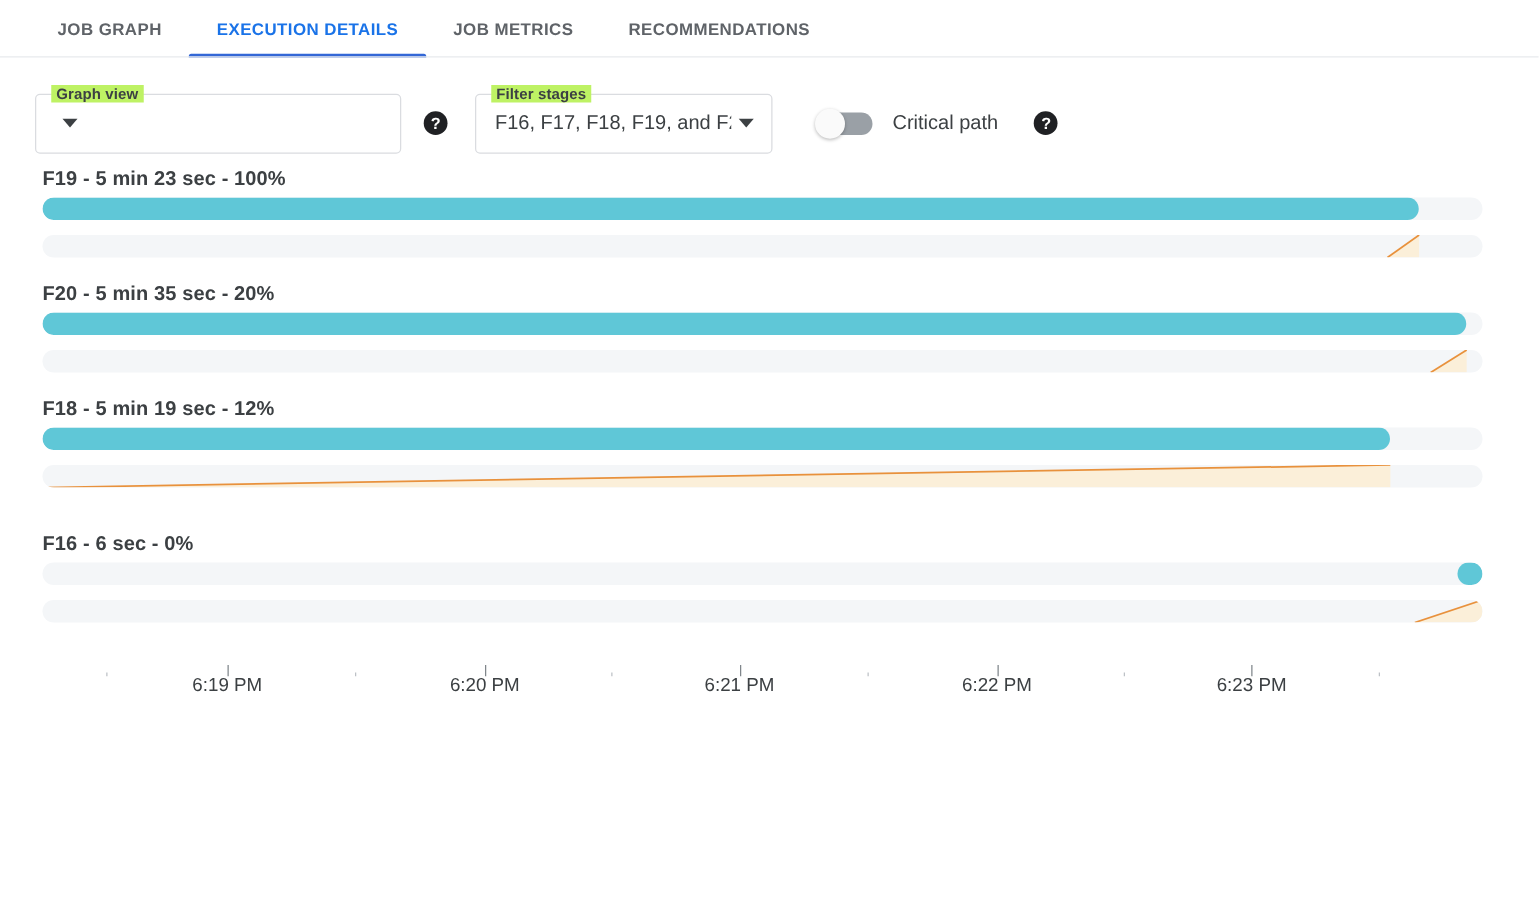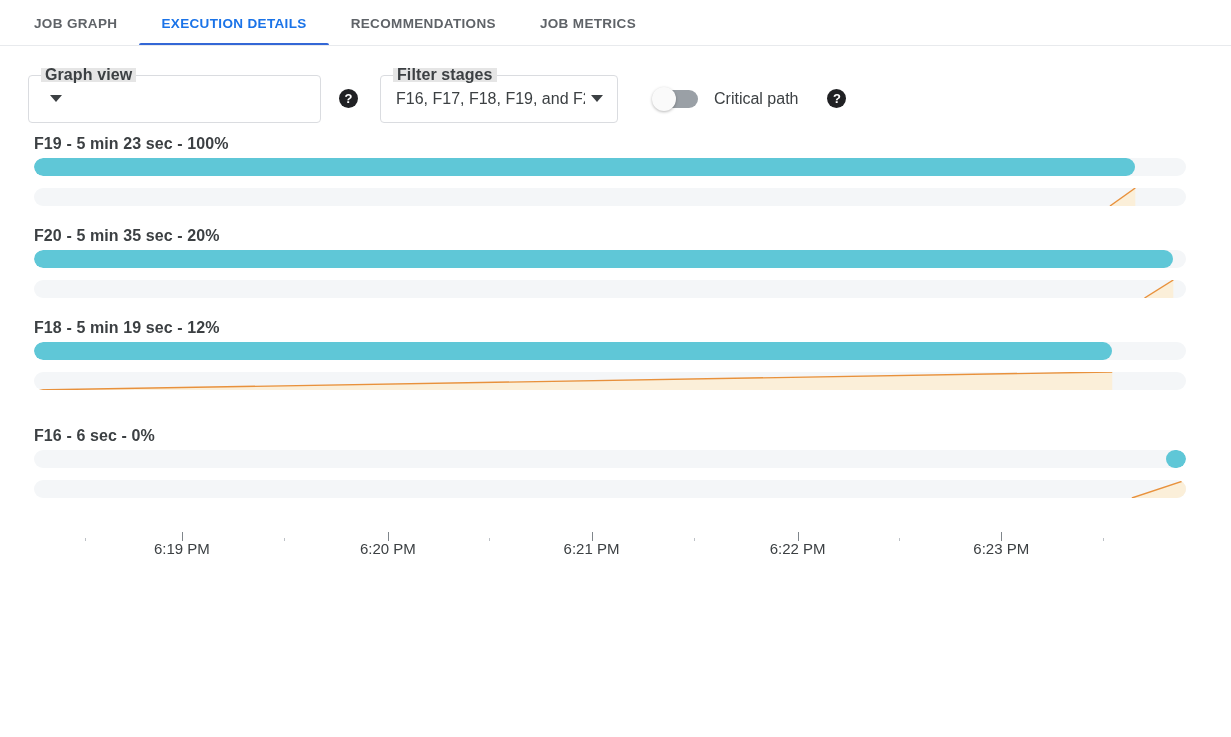--- a/index.html
+++ b/index.html
@@ -11,21 +11,21 @@
     color: #3c4043;
     overflow: hidden;
   }
 
   
   .tabbar {
     position: relative;
     height: 46px;
     display: flex;
     align-items: center;
-    padding-left: 12px;
+    padding-left: 24px;
     gap: 0px;
   }
   .tabbar::after {
     content: "";
     position: absolute;
     left: 0; right: 0; bottom: 0;
     height: 1px;
     background: #e8eaed;
   }
   .tab {
@@ -68,23 +68,23 @@
     padding: 0 14px 0 15px;
     background: #fff;
     cursor: pointer;
   }
   .field.gv { width: 293px; }
   .field.fs { width: 238px; margin-left: 22px; }
   .field-label {
     position: absolute;
     top: -8px;
     left: 12px;
-    background: #e5e5e5;
+    background: #bef264;
     padding: 0 4px;
-    font-size: 16px;
+    font-size: 12px;
     font-weight: 700;
     color: #3c4043;
     letter-spacing: .1px;
     line-height: 14px;
   }
   .field-value {
     font-size: 16px;
     color: #3c4043;
     flex: 1;
     white-space: nowrap;
@@ -205,24 +205,24 @@
 <body>
 
 <div class="tabbar">
     <div class="tab">
       <span>JOB GRAPH</span>
     </div>
     <div class="tab active">
       <span>EXECUTION DETAILS</span>
     </div>
     <div class="tab">
+      <span>JOB METRICS</span>
+    </div>
+    <div class="tab">
       <span>RECOMMENDATIONS</span>
-    </div>
-    <div class="tab">
-      <span>JOB METRICS</span>
     </div>
   </div>
 
 <div class="controls">
 
   <div class="field gv">
     <span class="field-label">Graph view</span>
     <span class="caret"></span>
   </div>
   <div class="help gv-help">?</div>

